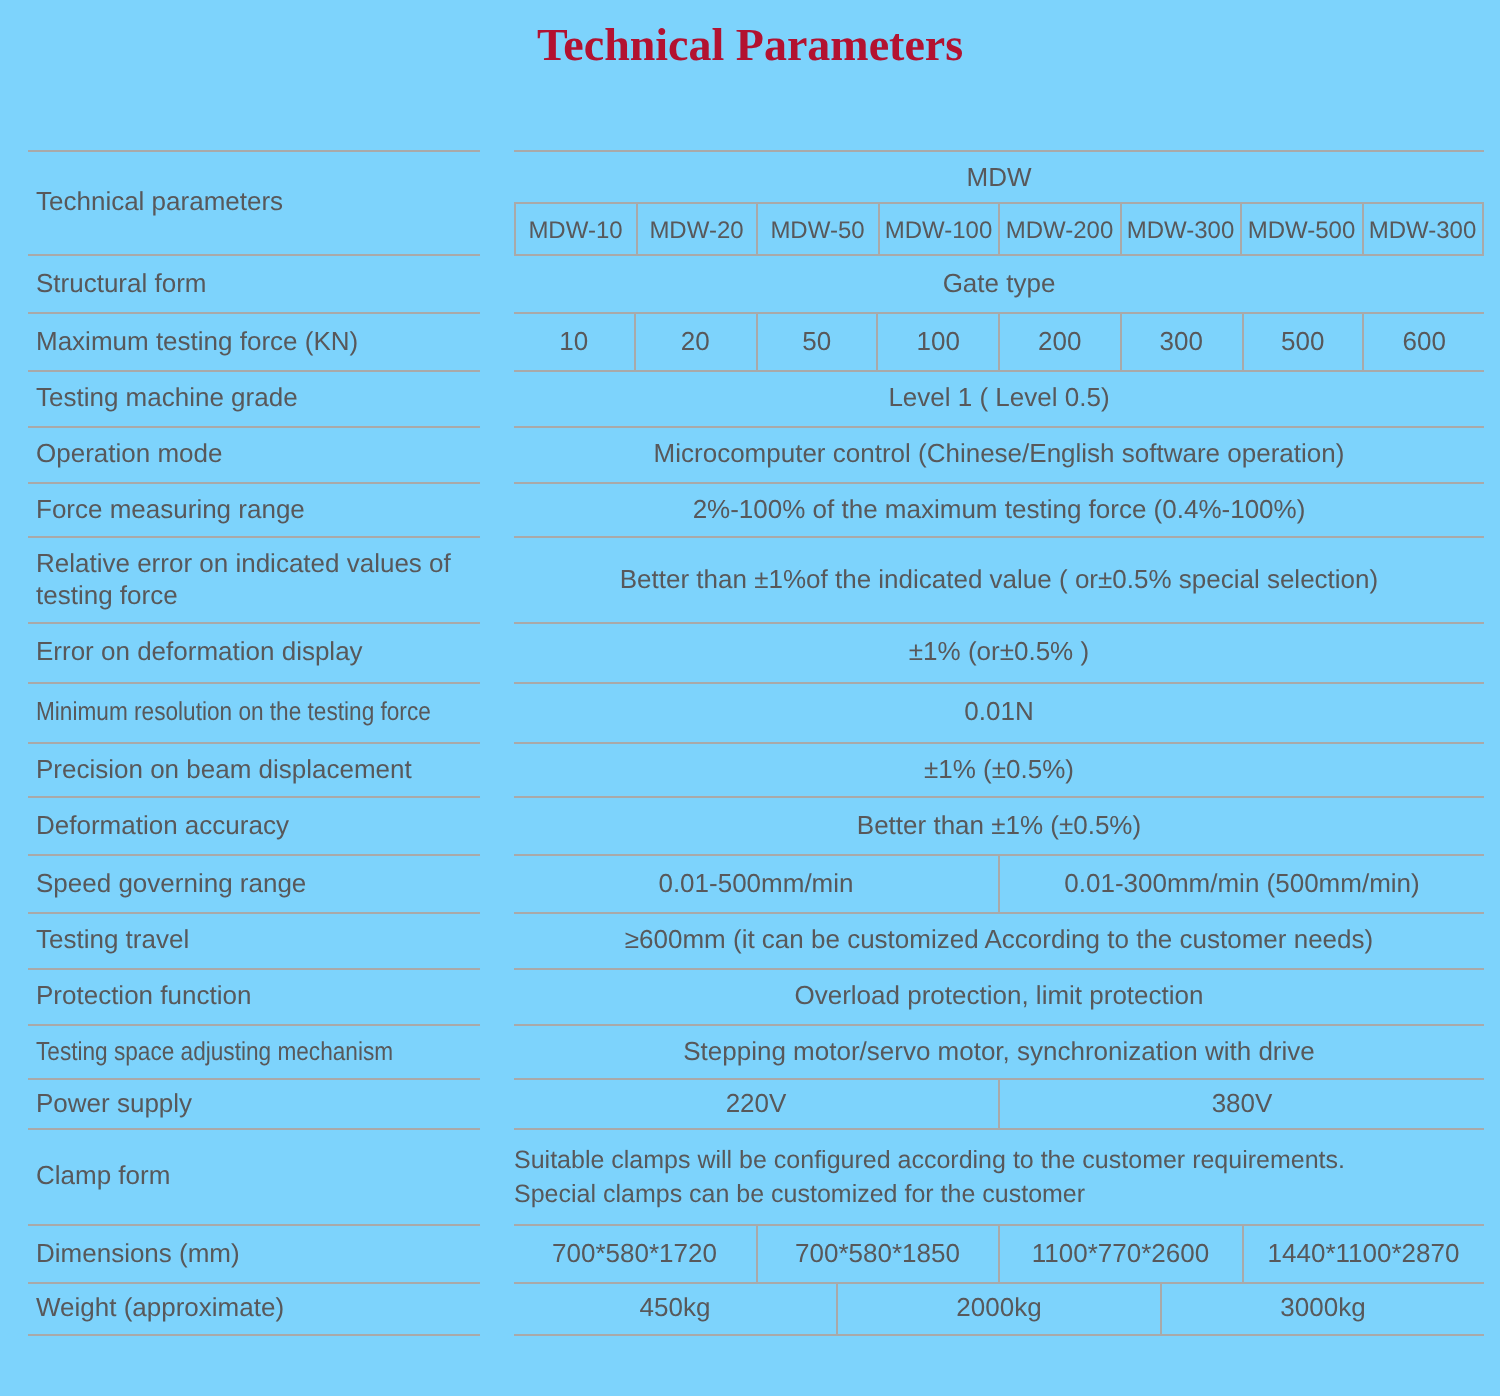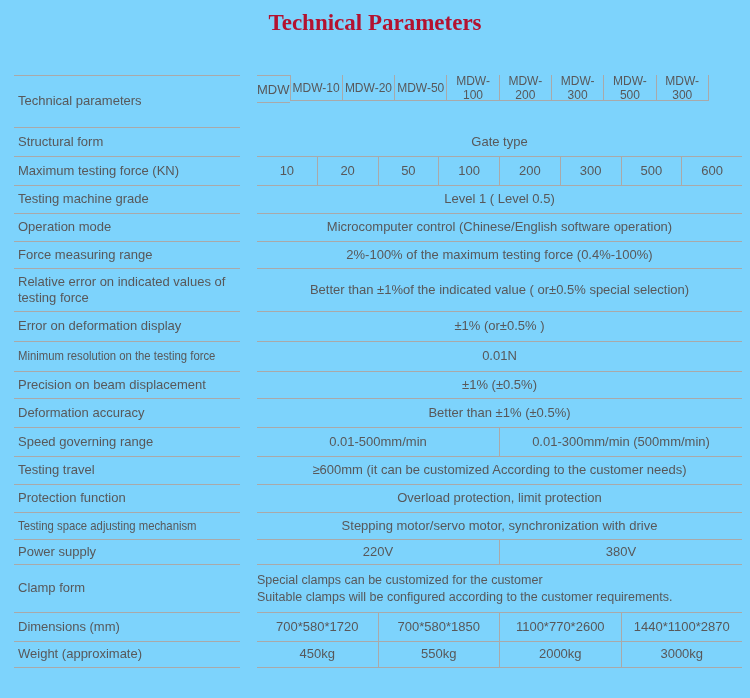--- a/index.html
+++ b/index.html
@@ -26,21 +26,21 @@
     padding-left:4px;line-height:1.25;
   }
   .lcol.top{border-top:1px solid var(--border);}
   .gap{width:17px;flex:none;}
   .rcol{
     width:485px;box-sizing:border-box;
     border-bottom:1px solid var(--border);
     display:flex;align-items:center;justify-content:center;
     text-align:center;line-height:1.25;
   }
-  .rstack{width:485px;box-sizing:border-box;display:flex;flex-direction:row;}
+  .rstack{width:485px;box-sizing:border-box;display:flex;flex-direction:column;}
   .hgroup{
     height:28px;box-sizing:border-box;
     border-top:1px solid var(--border);border-bottom:1px solid var(--border);
     display:flex;align-items:center;justify-content:center;
   }
   .cells{display:flex;padding:0;align-items:stretch;}
   .cell{
     flex:1;display:flex;align-items:center;justify-content:center;
     border-left:1px solid var(--border);box-sizing:border-box;text-align:center;
   }
@@ -187,42 +187,41 @@
         <div class="cell">220V</div>
         <div class="cell">380V</div>
       </div>
     </div>
 
     <div class="row" style="height:48px">
       <div class="lcol">Clamp form</div>
       <div class="gap"></div>
       <div class="rcol leftalign">
         <div>
+          <span class="line">Suitable clamps will be configured according to the customer requirements.</span>
           <span class="line">Special clamps can be customized for the customer</span>
-          <span class="line">Suitable clamps will be configured according to the customer requirements.</span>
         </div>
       </div>
     </div>
 
     <div class="row" style="height:29px">
       <div class="lcol">Dimensions (mm)</div>
       <div class="gap"></div>
       <div class="rcol cells">
         <div class="cell">700*580*1720</div>
         <div class="cell">700*580*1850</div>
         <div class="cell">1100*770*2600</div>
         <div class="cell">1440*1100*2870</div>
       </div>
     </div>
 
     <div class="row" style="height:26px">
       <div class="lcol">Weight (approximate)</div>
       <div class="gap"></div>
       <div class="rcol cells">
         <div class="cell">450kg</div>
-        <div class="cell">550kg</div>
         <div class="cell">2000kg</div>
         <div class="cell">3000kg</div>
       </div>
     </div>
 
   </div>
 </div>
 
 </body></html>

